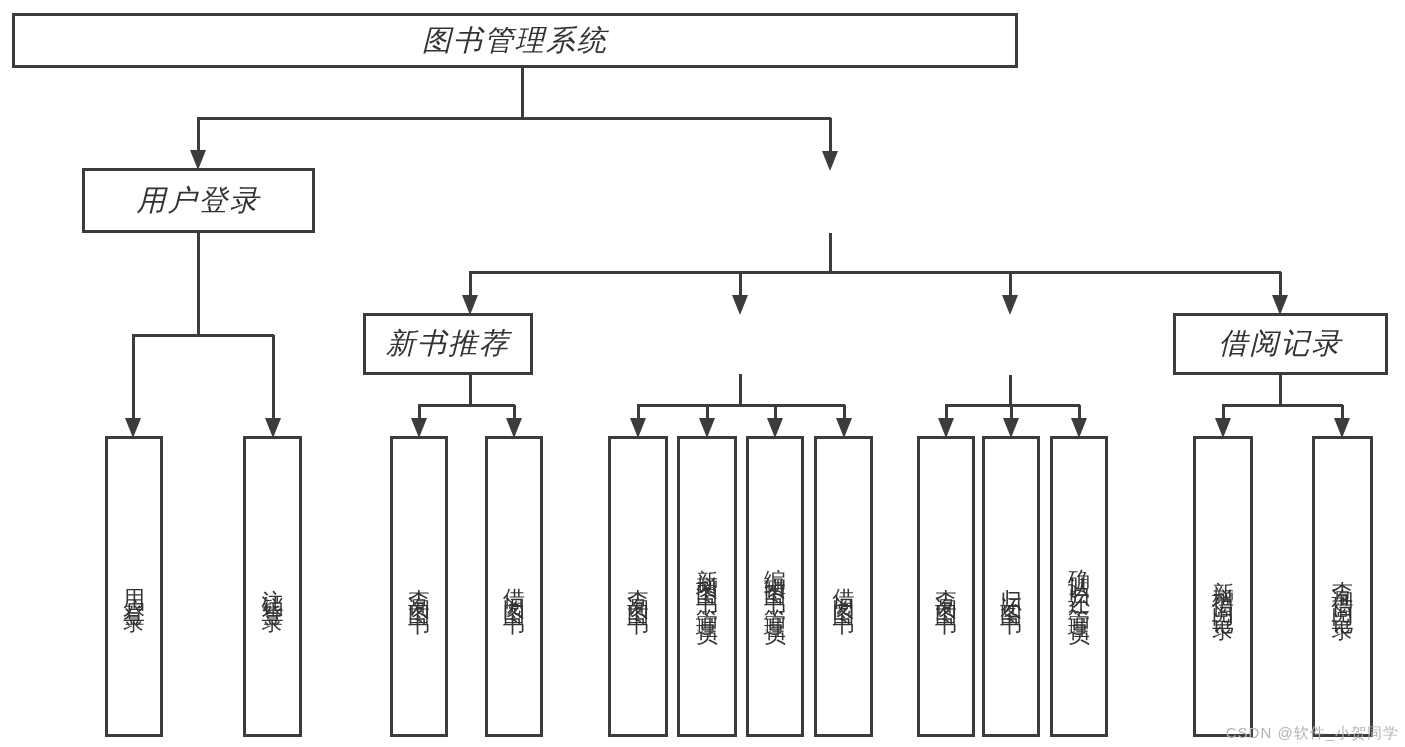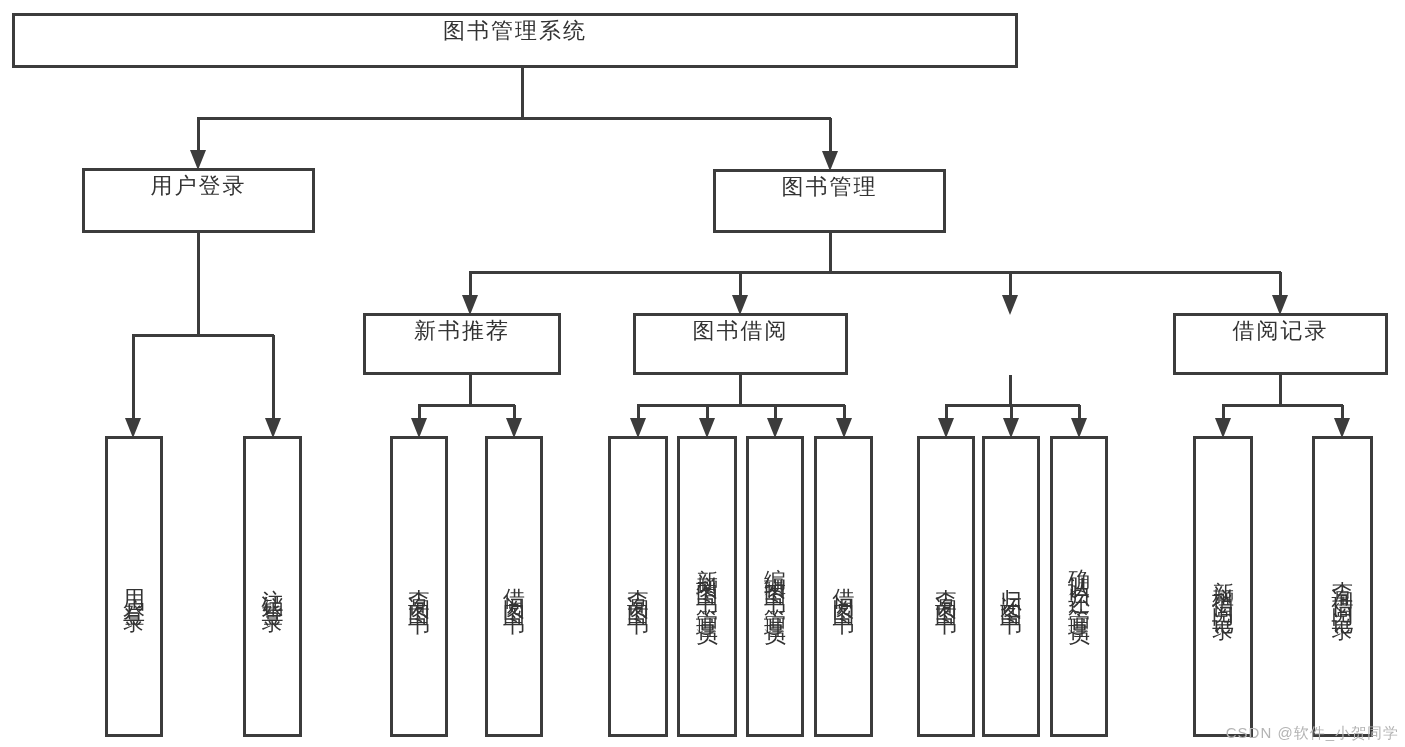--- a/index.html
+++ b/index.html
@@ -10,24 +10,26 @@
     background: #ffffff;
     font-family: "Liberation Sans", sans-serif;
     overflow: hidden;
   }
   .hbox {
     position: absolute;
     box-sizing: border-box;
     border: 3px solid #3c3c3c;
     background: #ffffff;
     display: flex;
+    align-items: center;
     justify-content: center;
-    font-size: 22px;
+    font-size: 29px;
     letter-spacing: 2px;
     color: #333333;
+    font-style: italic;
   }
   .vbox {
     position: absolute;
     box-sizing: border-box;
     border: 3px solid #3c3c3c;
     background: #ffffff;
     display: flex;
     align-items: center;
     justify-content: center;
     color: #333333;
@@ -63,29 +65,23 @@
 
 <div id="stage">
 
   <div class="hbox" style="left:12px; top:13px; width:1006px; height:55px;">
     <span>图书管理系统</span>
   </div>
 
   <div class="hbox" style="left:82px; top:168px; width:233px; height:65px;">
     <span>用户登录</span>
   </div>
-  <div class="hbox" style="left:713px; top:169px; width:233px; height:64px;">
-    <span>图书管理</span>
-  </div>
 
-  <div class="hbox" style="left:363px; top:313px; width:198px; height:62px;">
+  <div class="hbox" style="left:363px; top:313px; width:170px; height:62px;">
     <span>新书推荐</span>
-  </div>
-  <div class="hbox" style="left:633px; top:313px; width:215px; height:62px;">
-    <span>图书借阅</span>
   </div>
   <div class="hbox" style="left:1173px; top:313px; width:215px; height:62px;">
     <span>借阅记录</span>
   </div>
 
   <div class="vbox" style="left:105px; top:436px; width:58px; height:301px;">
     <span>用户登录</span>
   </div>
   <div class="vbox" style="left:243px; top:436px; width:59px; height:301px;">
     <span>注销登录</span>

